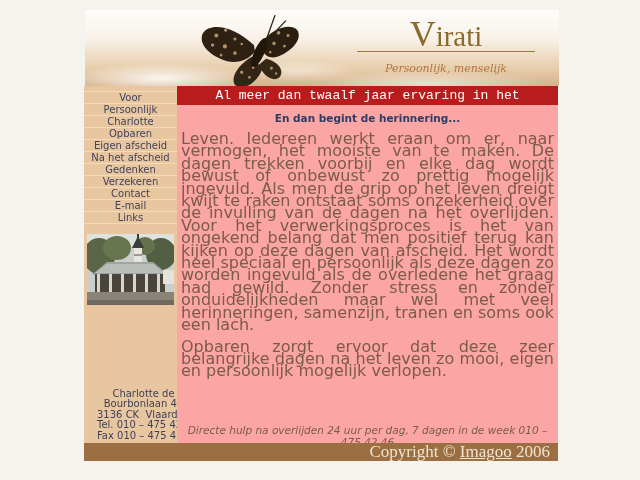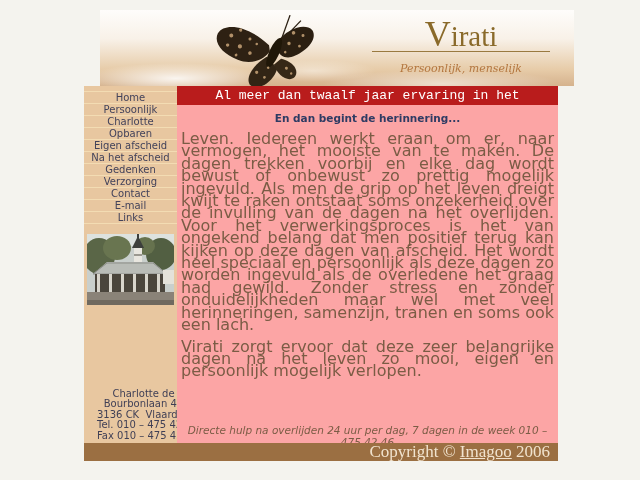--- a/index.html
+++ b/index.html
@@ -3,21 +3,21 @@
 <meta charset="utf-8">
 <style>
   * { margin:0; padding:0; box-sizing:border-box; }
   html,body { width:640px; height:480px; }
   body { background:#f4f3ee; position:relative; font-family:"DejaVu Sans", sans-serif; overflow:hidden; }
 
   .site { position:absolute; left:84px; top:10px; width:474px; height:451px; }
 
   
   .header {
-    position:absolute; top:0; left:16px; width:474px; height:76px;
+    position:absolute; top:0; left:1px; width:474px; height:76px;
     background:
       radial-gradient(ellipse 130px 22px at 16% 90%, rgba(255,255,255,0.85), rgba(255,255,255,0) 70%),
       radial-gradient(ellipse 170px 20px at 72% 97%, rgba(255,255,255,0.55), rgba(255,255,255,0) 70%),
       radial-gradient(ellipse 90px 16px at 45% 80%, rgba(255,255,255,0.45), rgba(255,255,255,0) 70%),
       linear-gradient(to bottom, #fefdfb 0%, #f8f1e8 38%, #e7cca9 78%, #d5b28d 100%);
   }
   .butterfly { position:absolute; left:112px; top:2px; width:120px; height:74px; }
   .logo { position:absolute; right:22px; top:9px; width:182px; text-align:center; }
   .brand { font-family:"Liberation Serif", serif; font-size:29px; line-height:30px; color:#8a6a2a; }
   .brand::first-letter { font-size:36px; }
@@ -99,28 +99,28 @@
       <div class="brand">Virati</div>
       <hr class="logo-rule">
       <div class="logo-tag">Persoonlijk, menselijk</div>
     </div>
   </div>
 
   <div class="banner">Al meer dan twaalf jaar ervaring in het verzorgen van uitvaarten</div>
 
   <div class="sidebar">
     <div class="menu">
-      <div class="menu-item">Home</div>
+      <div class="menu-item">Voor</div>
       <div class="menu-item">Persoonlijk</div>
       <div class="menu-item">Charlotte</div>
       <div class="menu-item">Opbaren</div>
       <div class="menu-item">Eigen afscheid</div>
       <div class="menu-item">Na het afscheid</div>
       <div class="menu-item">Gedenken</div>
-      <div class="menu-item">Verzorging</div>
+      <div class="menu-item">Verzekeren</div>
       <div class="menu-item">Contact</div>
       <div class="menu-item">E-mail</div>
       <div class="menu-item">Links</div>
     </div>
 
     <svg class="photo" viewBox="0 0 87 71">
       <rect x="0" y="0" width="87" height="71" fill="#c9cfcc"></rect>
       <rect x="0" y="0" width="87" height="12" fill="#dde2df"></rect>
       <ellipse cx="12" cy="22" rx="16" ry="18" fill="#5a6647"></ellipse>
       <ellipse cx="30" cy="14" rx="14" ry="12" fill="#697550"></ellipse>
@@ -151,21 +151,21 @@
       <div>Bourbonlaan 43</div>
       <div>3136 CK  Vlaardingen</div>
       <div>Tel. 010 – 475 42 46</div>
       <div>Fax 010 – 475 42 47</div>
     </div>
   </div>
 
   <div class="main">
     <div class="heading">En dan begint de herinnering...</div>
     <p>Leven. Iedereen werkt eraan om er, naar vermogen, het mooiste van te maken. De dagen trekken voorbij en elke dag wordt bewust of onbewust zo prettig mogelijk ingevuld. Als men de grip op het leven dreigt kwijt te raken ontstaat soms onzekerheid over de invulling van de dagen na het overlijden. Voor het verwerkingsproces is het van ongekend belang dat men positief terug kan kijken op deze dagen van afscheid. Het wordt heel speciaal en persoonlijk als deze dagen zo worden ingevuld als de overledene het graag had gewild. Zonder stress en zonder onduidelijkheden maar wel met veel herinneringen, samenzijn, tranen en soms ook een lach.</p>
-    <p>Virati zorgt ervoor dat deze zeer belangrijke dagen na het leven zo mooi, eigen en persoonlijk mogelijk verlopen.</p>
+    <p>Opbaren zorgt ervoor dat deze zeer belangrijke dagen na het leven zo mooi, eigen en persoonlijk mogelijk verlopen.</p>
     <div class="help-line">Directe hulp na overlijden 24 uur per dag, 7 dagen in de week 010 – 475 42 46</div>
   </div>
 
   <div class="footer">
     <span>Copyright © </span><a>Imagoo</a><span> 2006</span>
   </div>
 
 </div>
 
 </body></html>

